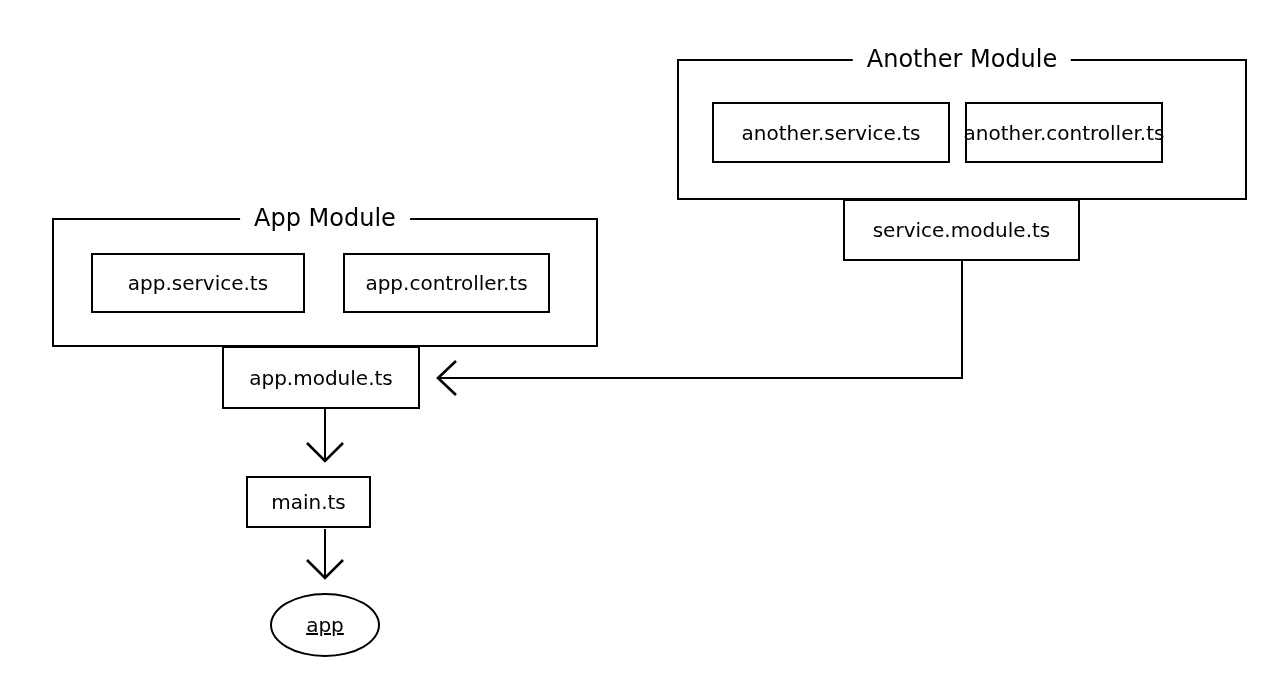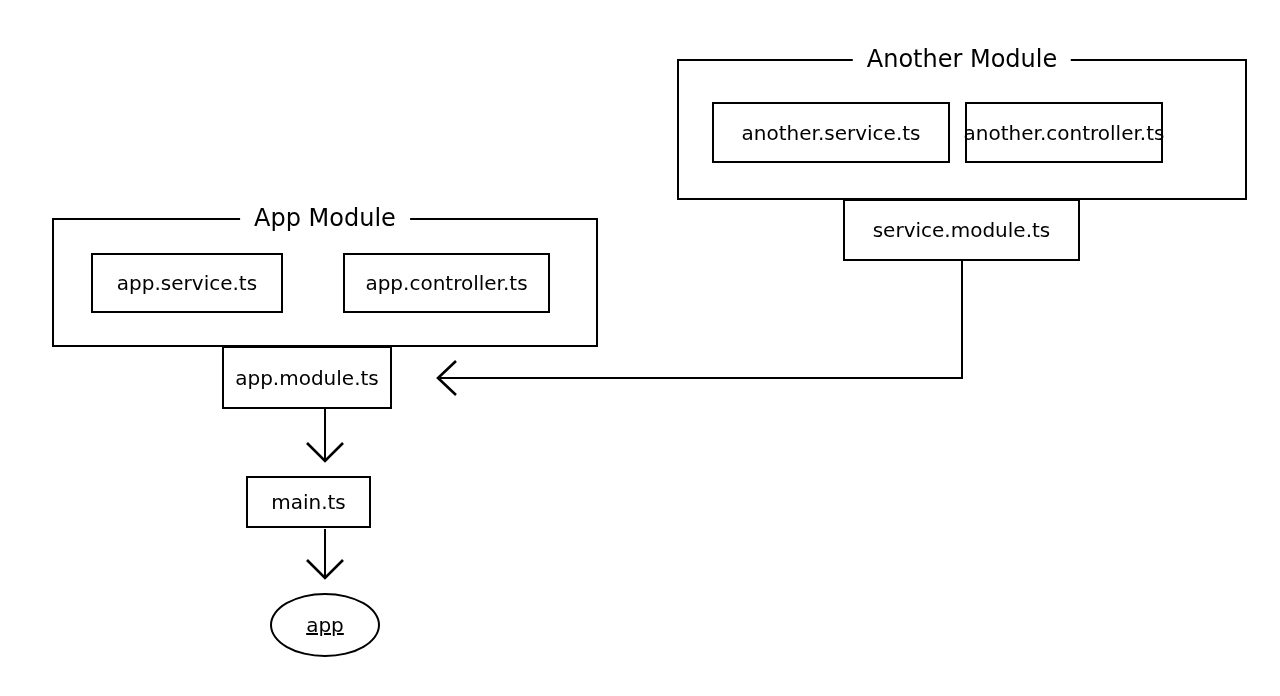--- a/index.html
+++ b/index.html
@@ -52,20 +52,20 @@
   <div class="container" style="left:677px; top:59px; width:570px; height:141px;">
     <div class="container-title">Another Module</div>
   </div>
   <div class="node" style="left:712px; top:102px; width:238px; height:61px;">another.service.ts</div>
   <div class="node" style="left:965px; top:102px; width:198px; height:61px;">another.controller.ts</div>
   <div class="node" style="left:843px; top:199px; width:237px; height:62px;">service.module.ts</div>
 
   <div class="container" style="left:52px; top:218px; width:546px; height:129px;">
     <div class="container-title">App Module</div>
   </div>
-  <div class="node" style="left:91px; top:253px; width:192px; height:60px;">app.service.ts</div>
+  <div class="node" style="left:91px; top:253px; width:214px; height:60px;">app.service.ts</div>
   <div class="node" style="left:343px; top:253px; width:207px; height:60px;">app.controller.ts</div>
-  <div class="node" style="left:222px; top:346px; width:170px; height:63px;">app.module.ts</div>
+  <div class="node" style="left:222px; top:346px; width:198px; height:63px;">app.module.ts</div>
 
   <div class="node" style="left:246px; top:476px; width:125px; height:52px;">main.ts</div>
   <div class="node ellipse" style="left:270px; top:593px; width:110px; height:64px;">app</div>
 
 </div>
 
 </body></html>

